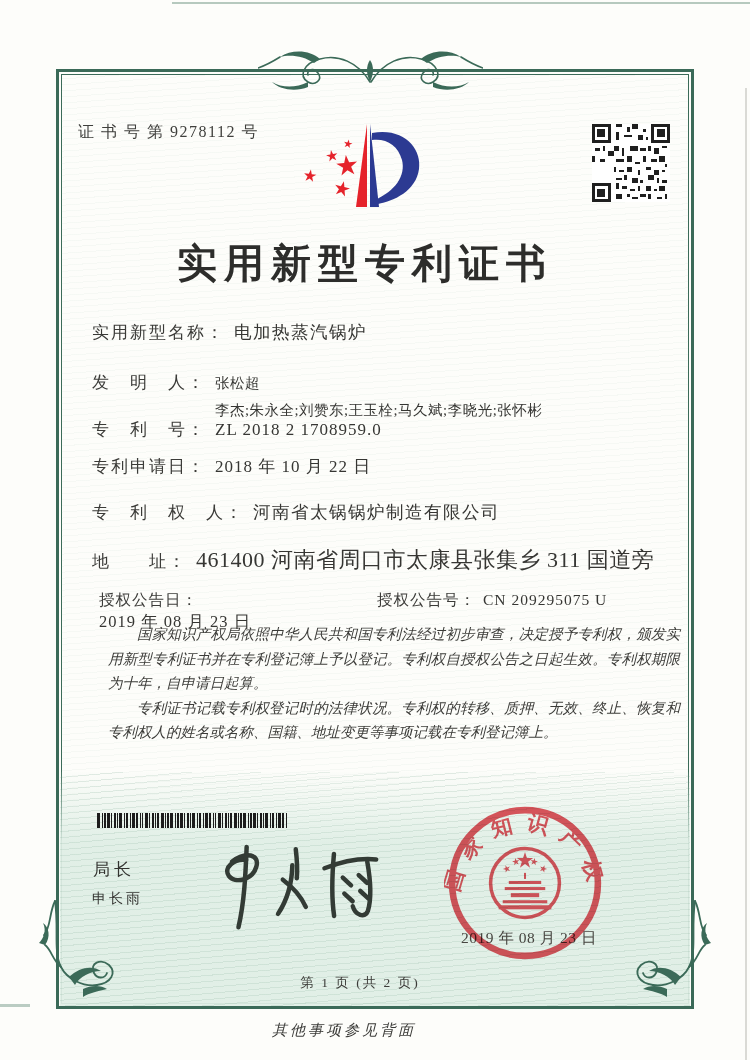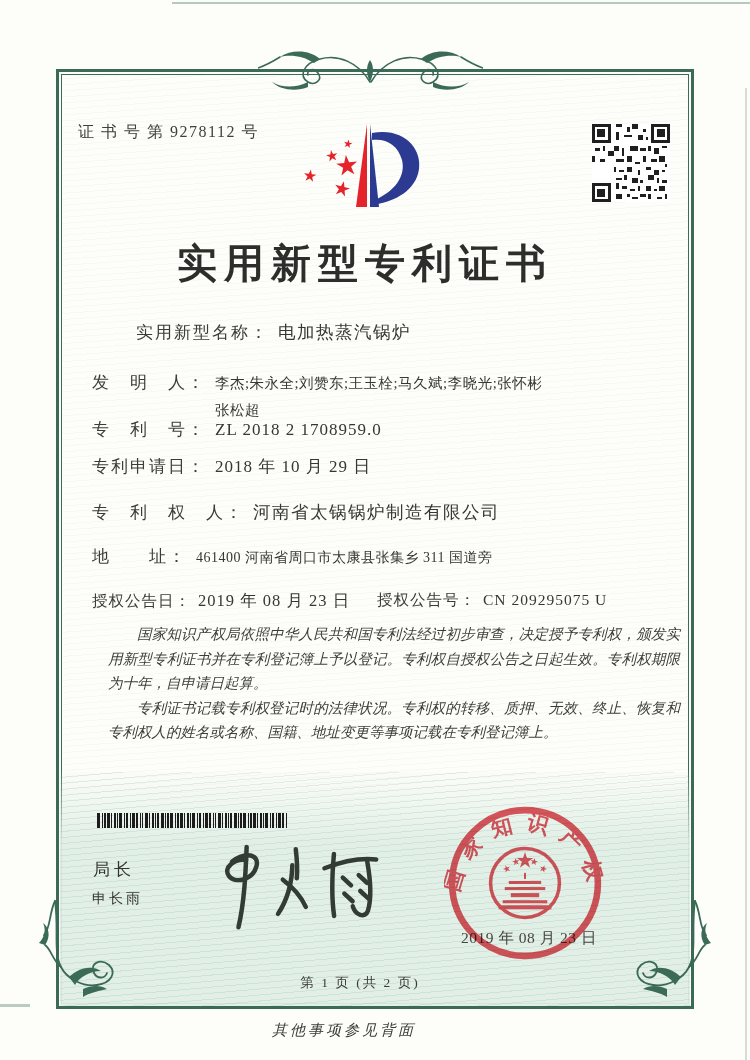--- a/index.html
+++ b/index.html
@@ -22,29 +22,29 @@
   
   .cert-no{position:absolute;left:78px;top:122px;font-size:16px;letter-spacing:1.5px;color:#3f3f3c;}
   .logo{position:absolute;left:300px;top:110px;width:125px;height:102px;}
   .qr{position:absolute;left:592px;top:124px;width:78px;height:78px;}
   .title{position:absolute;left:45px;top:236px;width:640px;text-align:center;
          font-size:40px;font-weight:600;letter-spacing:7px;color:#2d2d2b;}
   
   .row{position:absolute;left:92px;display:flex;align-items:baseline;white-space:nowrap;}
   .flabel{font-size:17px;letter-spacing:2px;color:#3b3b38;}
   .fvalue{font-size:17.5px;letter-spacing:1.5px;margin-left:9px;color:#363633;}
-  .row-name{top:320px;margin-left:44px;}
+  .row-name{top:320px;}
   .row-inventors{top:370px;}
   .v-inventors{font-size:14.5px;letter-spacing:.5px;line-height:27px;}
   .row-patentno{top:418px;text-align:right;}
   .row-filing{top:455px;}
   .row-patentee{top:500px;}
   .row-address{top:545px;}
-  .v-address{font-size:14px;letter-spacing:.5px;}
-  .row-grant{top:590px;width:560px;}
+  .v-address{font-size:22px;letter-spacing:.5px;}
+  .row-grant{top:590px;width:560px;flex-direction:column;}
   .flabel-sm{font-size:15.5px;letter-spacing:1px;color:#3b3b38;}
   .fvalue-sm{font-size:16px;letter-spacing:1px;margin-left:7px;color:#363633;}
   .grant-no-group{position:absolute;left:285px;top:0;display:flex;align-items:baseline;text-align:center;}
   
   .body-text{position:absolute;left:92px;top:622px;width:572px;font-size:14.5px;line-height:24.5px;
              font-style:italic;color:#3c3c39;text-align:justify;margin-left:16px;}
   .body-text p{margin:0;text-indent:2em;}
   
   .barcode{position:absolute;left:97px;top:813px;width:190px;height:15px;z-index:2;}
   .director-title{position:absolute;left:93px;top:858px;font-size:17px;letter-spacing:4px;
@@ -200,33 +200,33 @@
   <div class="title">实用新型专利证书</div>
 
   <div class="row row-name">
     <span class="flabel">实用新型名称：</span>
     <span class="fvalue">电加热蒸汽锅炉</span>
   </div>
 
   <div class="row row-inventors">
     <span class="flabel">发　明　人：</span>
     <span class="fvalue v-inventors">
+      <span style="display:block;">张松超</span>
       <span style="display:block;">李杰;朱永全;刘赞东;王玉栓;马久斌;李晓光;张怀彬</span>
-      <span style="display:block;">张松超</span>
     </span>
   </div>
 
   <div class="row row-patentno">
     <span class="flabel">专　利　号：</span>
     <span class="fvalue" style="font-size:17px;letter-spacing:1px;">ZL 2018 2 1708959.0</span>
   </div>
 
   <div class="row row-filing">
     <span class="flabel">专利申请日：</span>
-    <span class="fvalue" style="font-size:17px;letter-spacing:1px;">2018 年 10 月 29 日</span>
+    <span class="fvalue" style="font-size:17px;letter-spacing:1px;">2018 年 10 月 22 日</span>
   </div>
 
   <div class="row row-patentee">
     <span class="flabel">专　利　权　人：</span>
     <span class="fvalue">河南省太锅锅炉制造有限公司</span>
   </div>
 
   <div class="row row-address">
     <span class="flabel">地　　址：</span>
     <span class="fvalue v-address">461400 河南省周口市太康县张集乡 311 国道旁</span>

